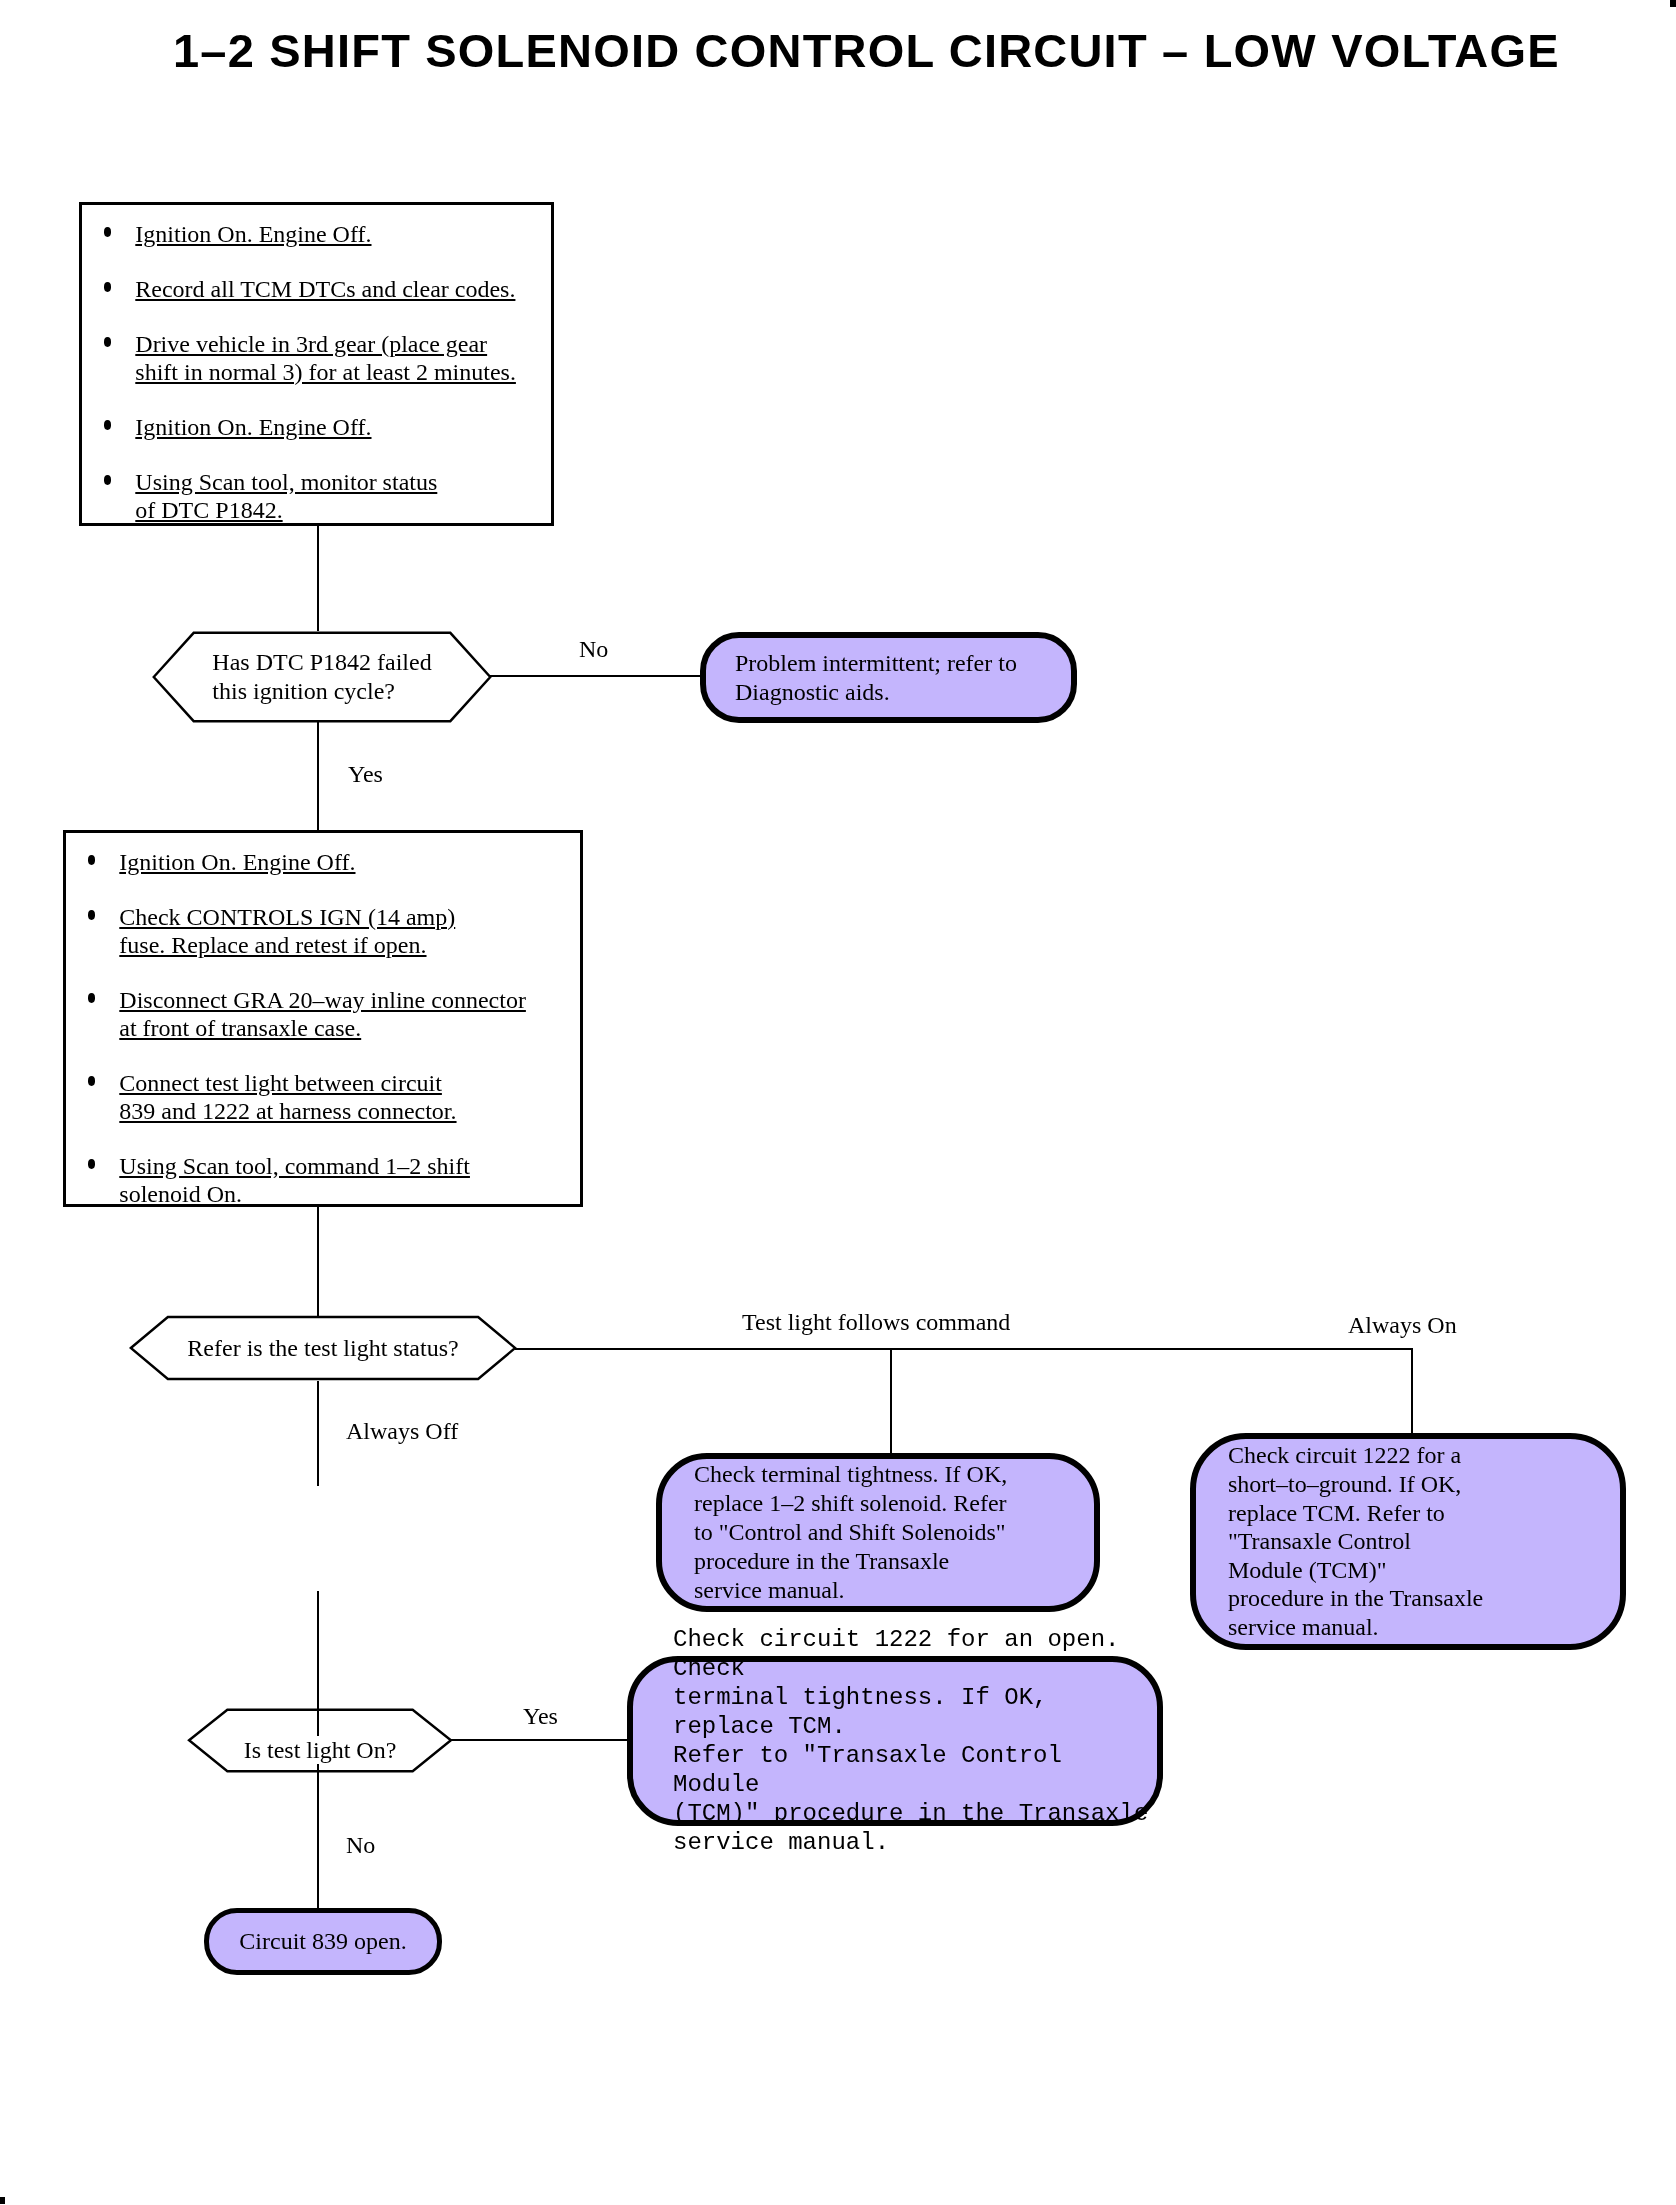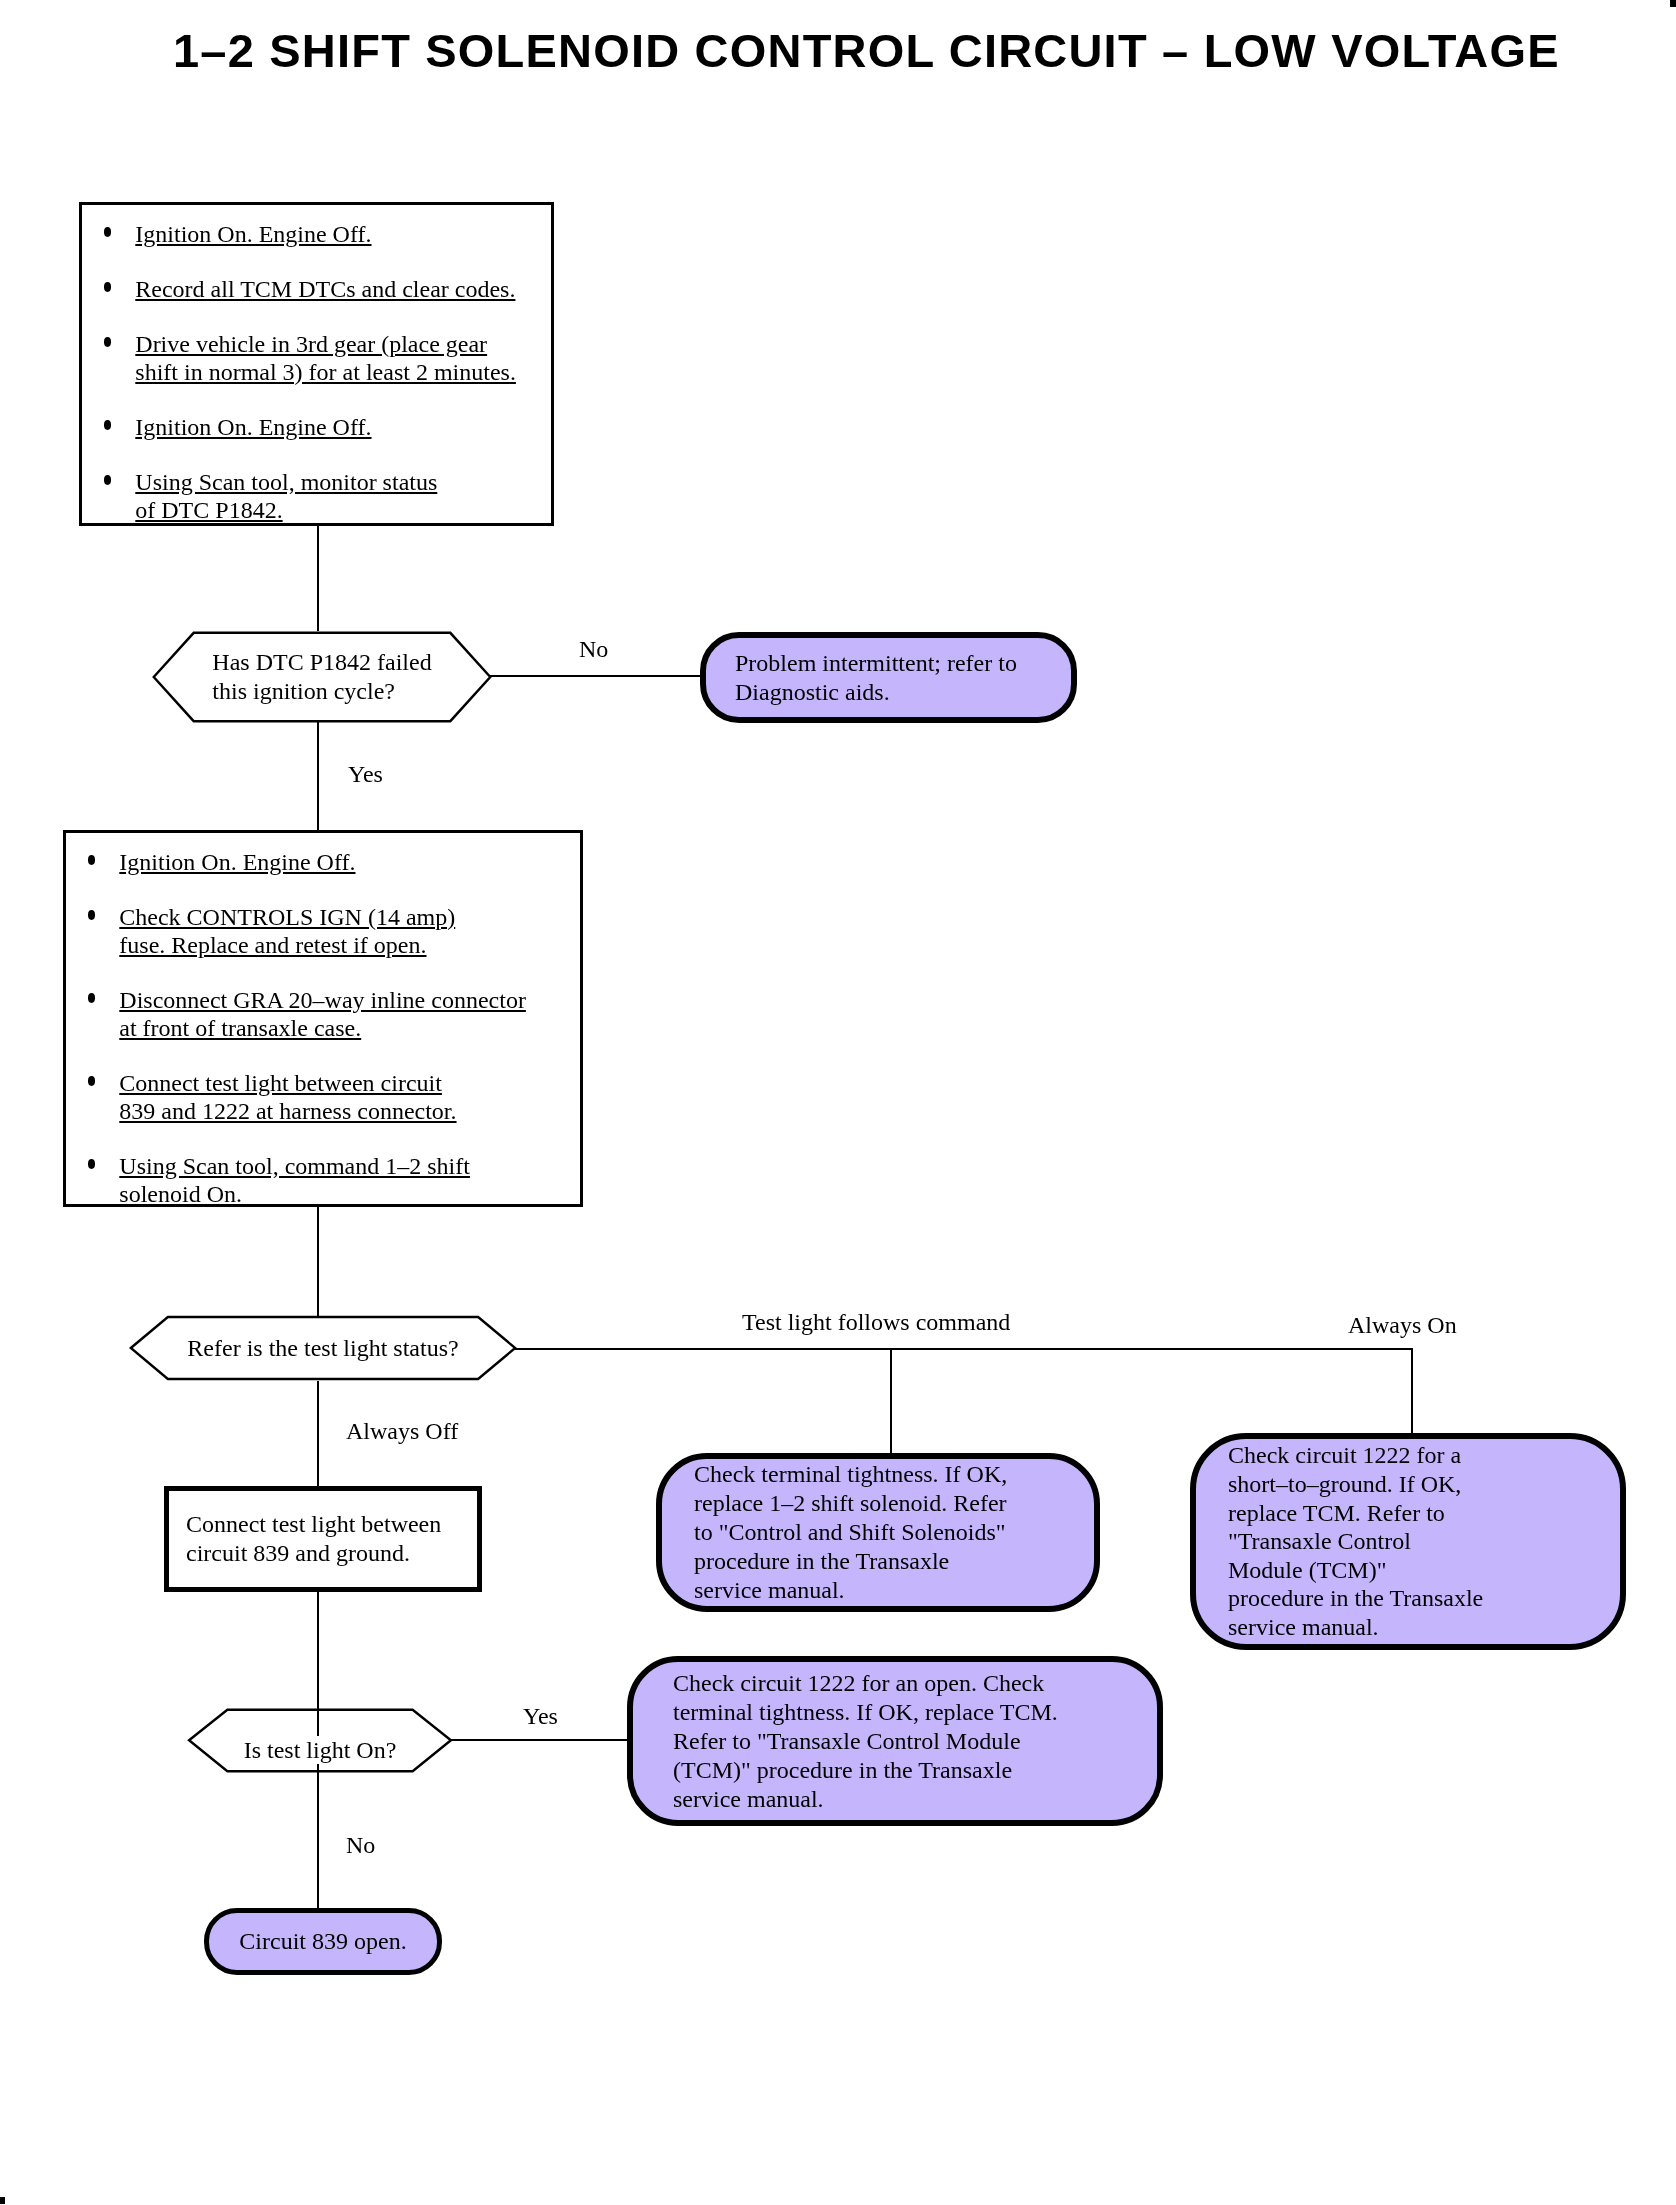--- a/index.html
+++ b/index.html
@@ -152,24 +152,20 @@
 
   <div class="line" style="left:515px;top:1348px;width:898px;height:2.4px;"></div>
   <div class="flow-label" style="left:742px;top:1308px;">Test light follows command</div>
   <div class="flow-label" style="left:1348px;top:1311px;">Always On</div>
   <div class="line" style="left:890px;top:1350px;width:1.8px;height:105px;"></div>
   <div class="line" style="left:1411px;top:1350px;width:1.8px;height:86px;"></div>
 
   <div class="flow-label" style="left:346px;top:1417px;">Always Off</div>
   <div class="line" style="left:317px;top:1381px;width:1.8px;height:105px;"></div>
 
-  <div class="rect-thick" style="left:164px;top:1486px;width:318px;height:106px;display:flex;flex-direction:column;justify-content:center;padding-left:17px;">
-    <div class="txt">Connect test light between
-circuit 839 and ground.</div>
-  </div>
 
   <div class="stadium" style="left:656px;top:1453px;width:444px;height:159px;border-radius:51px;padding-left:32px;">
     <div class="txt">Check terminal tightness. If OK,
 replace 1–2 shift solenoid. Refer
 to "Control and Shift Solenoids"
 procedure in the Transaxle
 service manual.</div>
   </div>
 
   <div class="stadium" style="left:1190px;top:1433px;width:436px;height:217px;border-radius:56px;padding-left:32px;">
@@ -187,21 +183,21 @@
   <svg class="hex" style="left:187px;top:1708px;" width="266" height="65" viewBox="0 0 437 107">
     <polygon points="3,53 66,3 371,3 434,53 371,104 66,104" fill="none" stroke="#000000" stroke-width="4"></polygon>
   </svg>
   <div class="hex-text" style="left:187px;top:1708px;width:266px;height:65px;">
     <span style="background:#ffffff;padding:0 6px;margin-top:19px;">Is test light On?</span>
   </div>
 
   <div class="line" style="left:450px;top:1739px;width:177px;height:2.4px;"></div>
   <div class="flow-label" style="left:523px;top:1702px;">Yes</div>
 
-  <div class="stadium" style="left:627px;top:1656px;width:536px;height:170px;border-radius:51px;padding-left:40px;">
+  <div class="stadium" style="left:627px;top:1656px;width:536px;height:170px;border-radius:51px;padding-left:40px;font-family:Liberation Mono, monospace;">
     <div class="txt">Check circuit 1222 for an open. Check
 terminal tightness. If OK, replace TCM.
 Refer to "Transaxle Control Module
 (TCM)" procedure in the Transaxle
 service manual.</div>
   </div>
 
   <div class="flow-label" style="left:346px;top:1831px;">No</div>
 
   <div class="stadium" style="left:204px;top:1908px;width:238px;height:67px;border-radius:33px;border-width:5.5px;align-items:center;">

